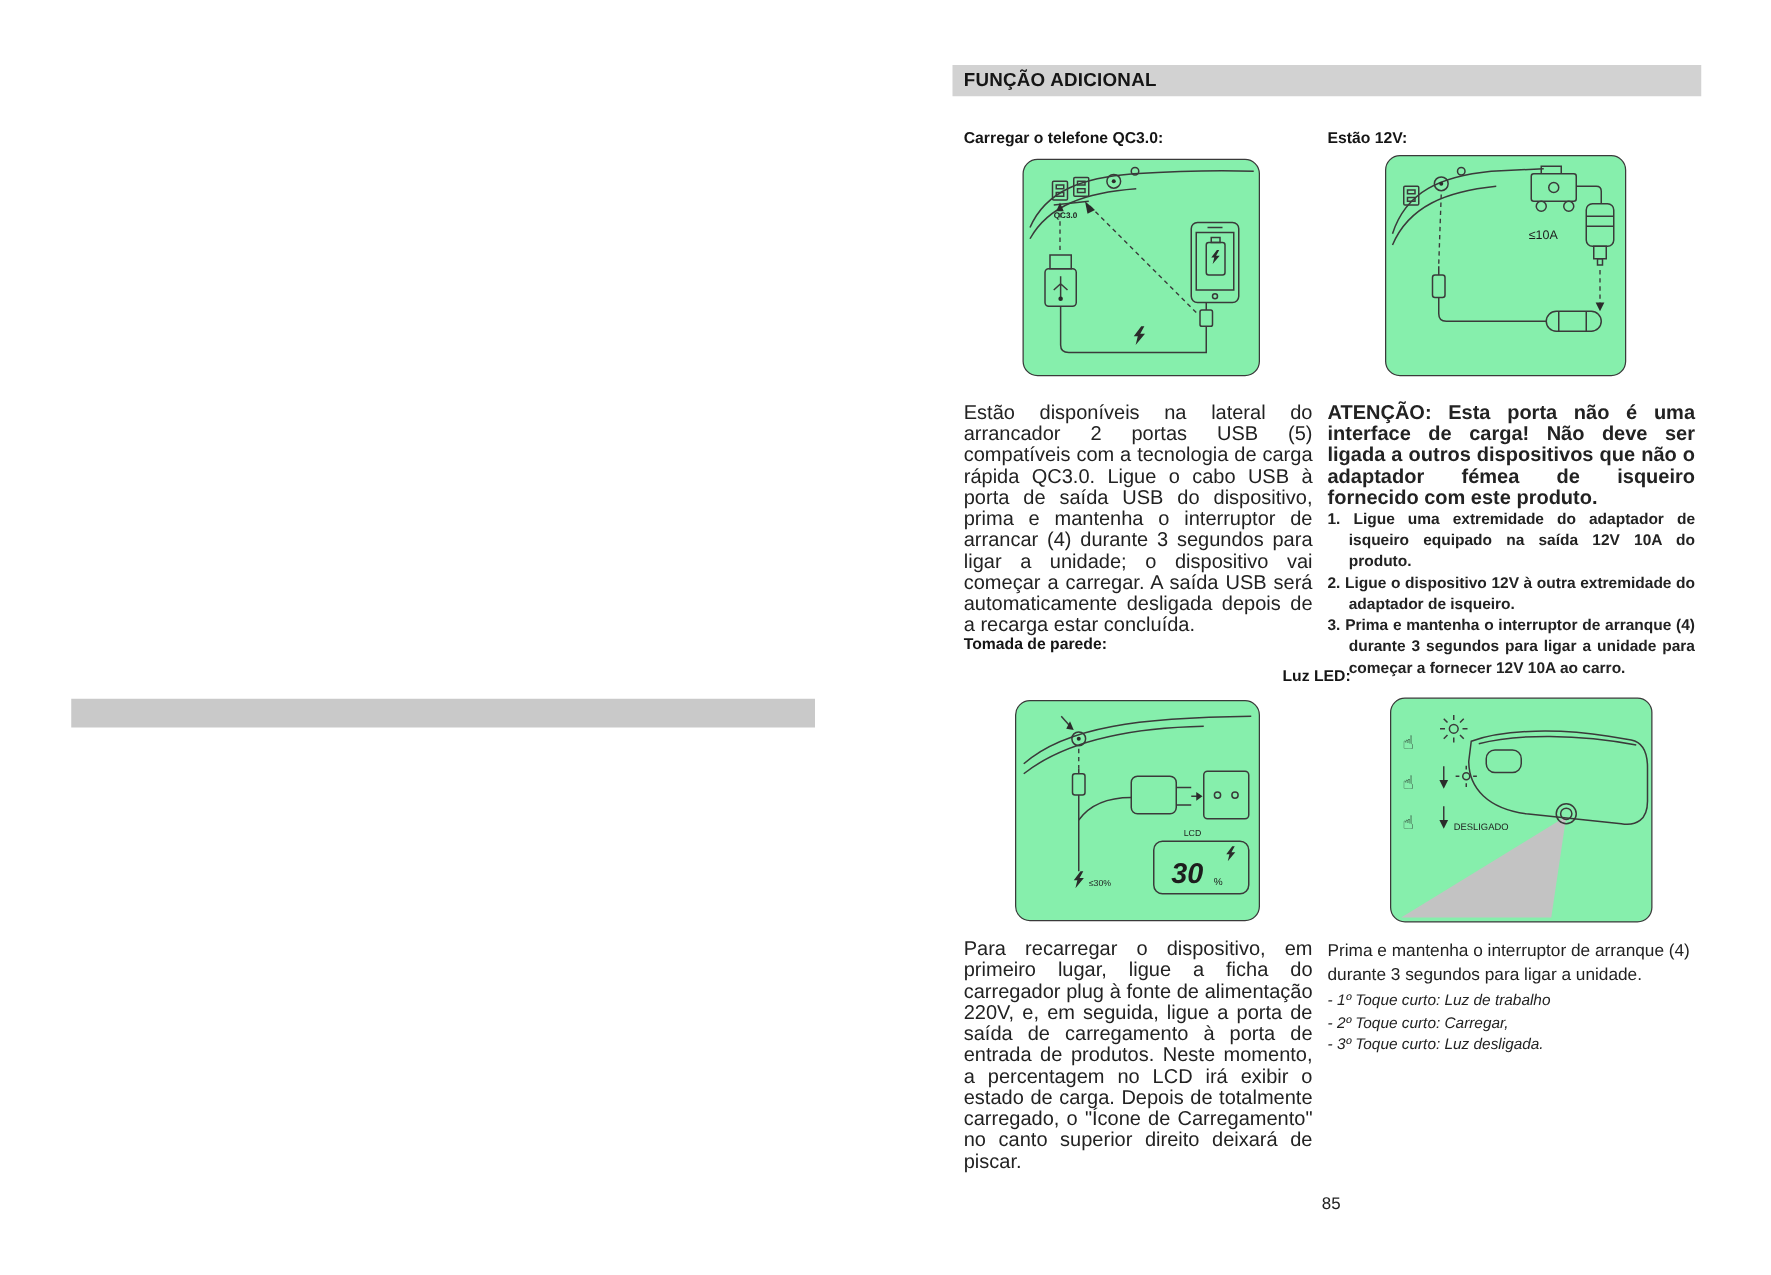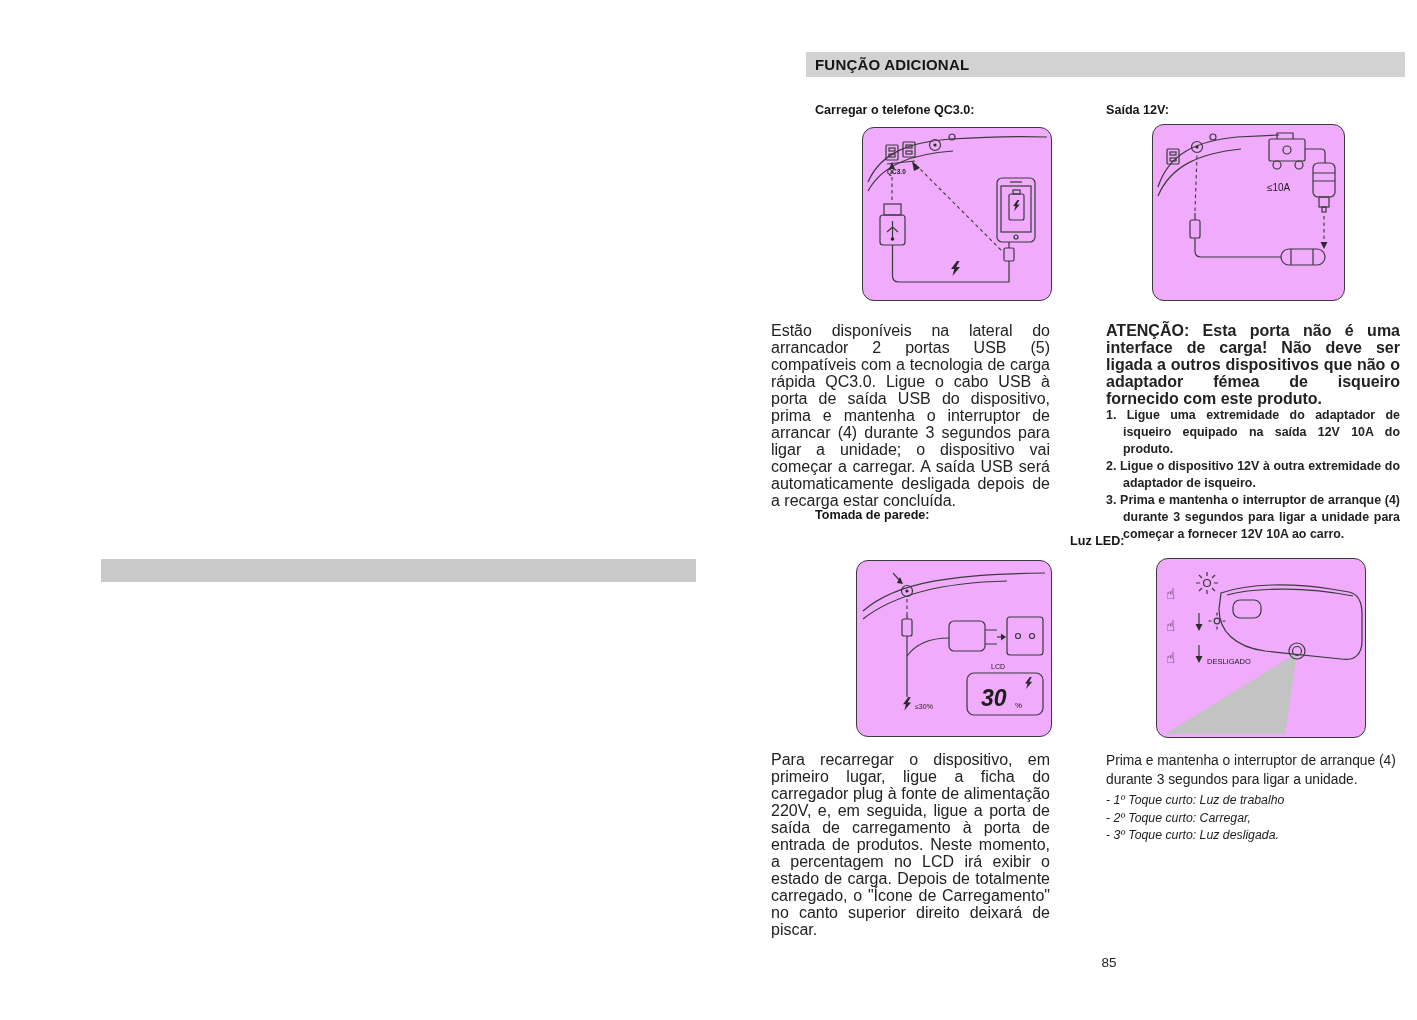--- a/index.html
+++ b/index.html
@@ -1,55 +1,55 @@
 <!DOCTYPE html>
 <html><head>
 <meta charset="utf-8">
 <style>
   html,body{margin:0;padding:0;background:#ffffff;}
   .page{
     position:relative;width:1417px;height:1020px;background:#ffffff;overflow:hidden;
     font-family:"Liberation Sans","DejaVu Sans",sans-serif;color:#1d1d1d;
   }
-  .abs{position:absolute;margin-left:44px;}
+  .abs{position:absolute;}
   .graybar{background:#c9c9c9;}
   .header-bar{
     left:762px;top:52px;width:599px;height:25px;background:#d2d2d2;
   }
   .header-bar span{
     display:block;font-weight:bold;font-size:15px;line-height:25px;padding-left:9px;letter-spacing:.2px;color:#151515;
   }
   .heading{font-weight:bold;font-size:12.6px;color:#151515;white-space:nowrap;}
   .body{font-size:16px;line-height:17px;text-align:justify;color:#222;margin:0;}
   .body-lg{font-size:13.8px;line-height:19px;text-align:left;color:#222;margin:0;}
   .step{font-size:12.4px;line-height:17px;text-align:justify;padding-left:17px;text-indent:-17px;color:#222;}
   .led-step{font-size:12.3px;line-height:17.5px;padding-left:17px;text-indent:-17px;color:#222;}
   .diagram{
-    border:1.6px solid #3a3a3a;border-radius:12px;background:#f0abfc;box-sizing:border-box;
+    border:1.6px solid #3a3a3a;border-radius:12px;background:#86efac;box-sizing:border-box;
   }
   .diagram svg{display:block;}
   svg .ln{stroke:#3a3a3a;stroke-width:1.2;fill:none;}
   svg .fil{fill:#2b2b2b;stroke:none;}
   svg .dsh{stroke:#3a3a3a;stroke-width:1.1;fill:none;stroke-dasharray:3.5,3;}
   svg text{stroke:none;fill:#1d1d1d;font-family:"Liberation Sans","DejaVu Sans",sans-serif;}
   .pagenum{font-size:13.5px;color:#222;text-align:center;}
 </style>
 </head>
 <body>
 
 <div class="page">
 
   <div class="abs graybar" style="left:57px;top:559px;width:595px;height:23px;"></div>
 
   <div class="abs header-bar">
     <span>FUNÇÃO ADICIONAL</span>
   </div>
 
   <div class="abs heading" style="left:771px;top:103px;">Carregar o telefone QC3.0:</div>
-  <div class="abs heading" style="left:1062px;top:103px;">Saída 12V:</div>
+  <div class="abs heading" style="left:1062px;top:103px;">Estão 12V:</div>
 
   <div class="abs diagram" style="left:818px;top:127px;width:190px;height:174px;">
     <svg width="187" height="171" viewBox="0 0 187 171">
       <path class="ln" d="M5,54 C18,24 48,14 88,11 C120,9 156,8 184,9"></path>
       <path class="ln" d="M5,63 C20,36 50,26 90,23"></path>
       <g>
         <rect class="ln" x="23" y="17" width="12" height="15" rx="1"></rect>
         <rect class="ln" x="26" y="20" width="6" height="3"></rect>
         <rect class="ln" x="26" y="26" width="6" height="3"></rect>
         <rect class="ln" x="40" y="14" width="12" height="15" rx="1"></rect>

